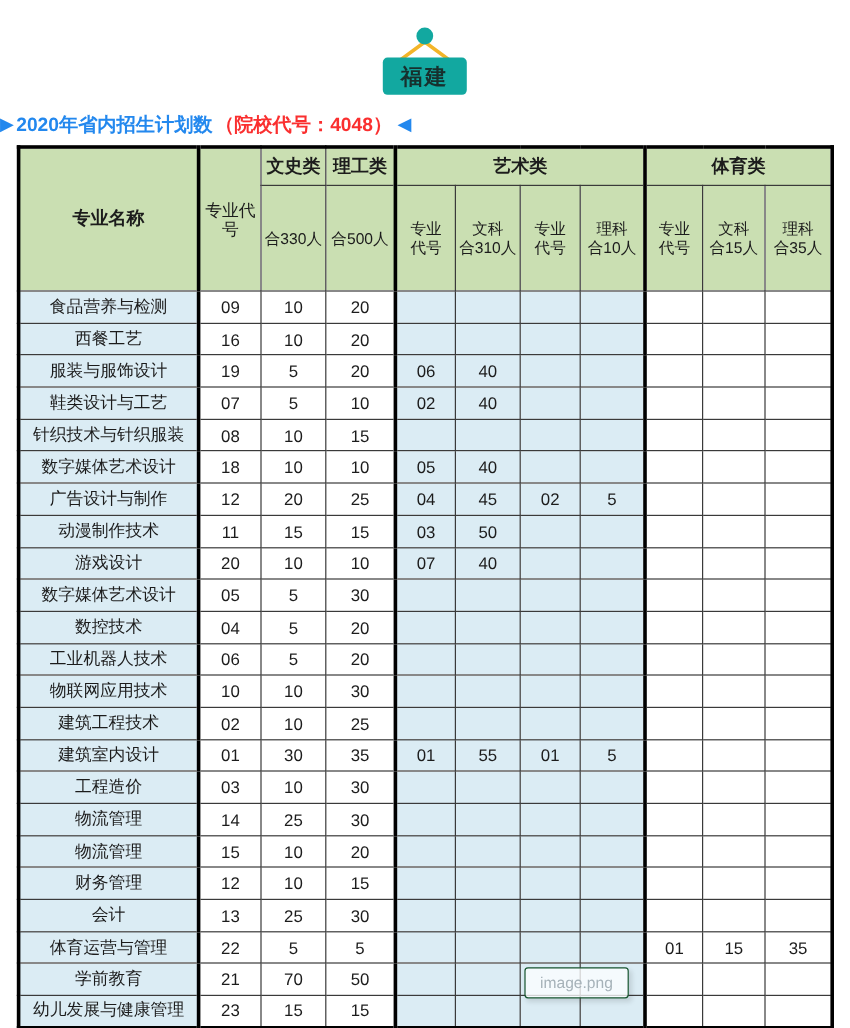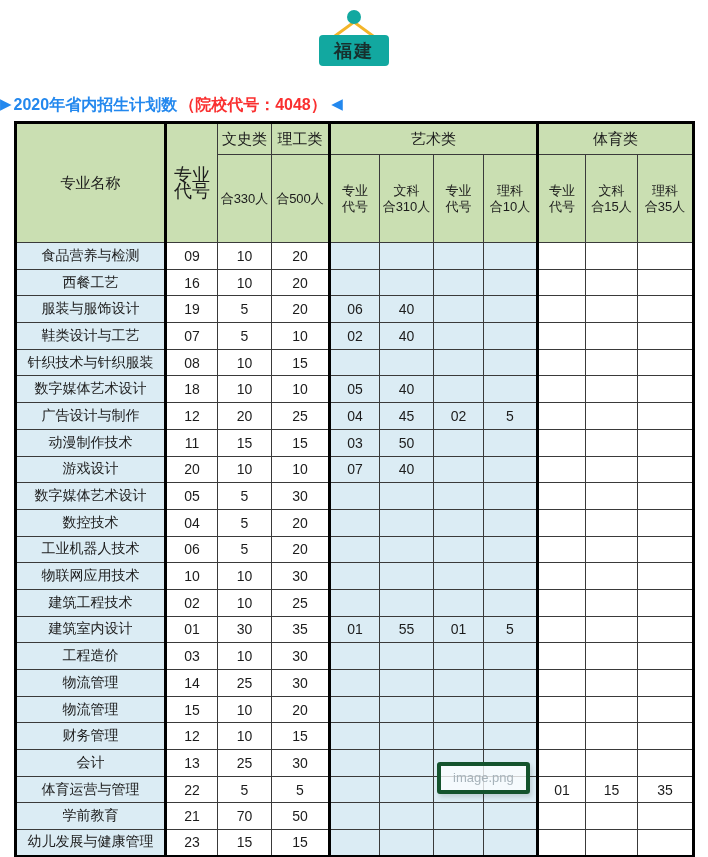--- a/index.html
+++ b/index.html
@@ -5,21 +5,21 @@
   html,body{margin:0;padding:0;background:#ffffff;}
   .page{
     position:relative;
     width:708px;height:857px;
     background:#ffffff;
     font-family:"Liberation Sans","DejaVu Sans",sans-serif;
     overflow:hidden;
   }
 
   
-  .badge-wrap{position:absolute;top:8px;left:50%;transform:translateX(-50%);width:78px;height:58px;}
+  .badge-wrap{position:absolute;top:21px;left:50%;transform:translateX(-50%);width:78px;height:58px;}
   .badge-strings{position:absolute;top:12px;left:4px;}
   .badge-pin{
     position:absolute;top:2px;left:50%;margin-left:-7px;
     width:14px;height:14px;border-radius:50%;
     background:var(--badge-teal);
   }
   .badge-plate{
     position:absolute;bottom:0;left:4px;
     width:70px;height:31px;border-radius:4px;
     background:var(--badge-teal);
@@ -52,35 +52,35 @@
     padding:0 2px;overflow:hidden;
   }
   thead tr.hr1{height:32px;}
   thead tr.hr2{height:88px;}
   tbody tr{height:26.7px;}
   thead th{
     background:var(--header-green);
     font-weight:normal;font-size:13px;
     white-space:pre-line;line-height:16px;
   }
-  thead th.group{font-weight:normal;font-size:15px;}
-  thead th.span2{font-size:18px;}
+  thead th.group{font-weight:bold;font-size:15px;}
+  thead th.span2{font-size:14px;}
   
   .bl-heavy{border-left:3px solid #000 !important;}
   tbody td.c-name{background:var(--cell-blue);}
   tbody td.c-art{background:var(--cell-blue);}
   tbody td.c-sport{background:#ffffff;}
   tbody td.c-val{background:#ffffff;}
 
   
   .img-tooltip{
-    position:absolute;left:437px;top:762px;
+    position:absolute;left:437px;top:806px;
     padding:4px 12px 5px 12px;
     background:rgba(252,254,255,0.78);
-    border:4px solid #14532d;border-radius:3px;
+    border:1px solid #14532d;border-radius:3px;
     box-shadow:2px 3px 4px rgba(0,0,0,0.12);
     color:#a6b2b9;font-size:13px;
     z-index:5;
   }
 </style>
 </head>
 <body>
 
 <div class="page">
 

